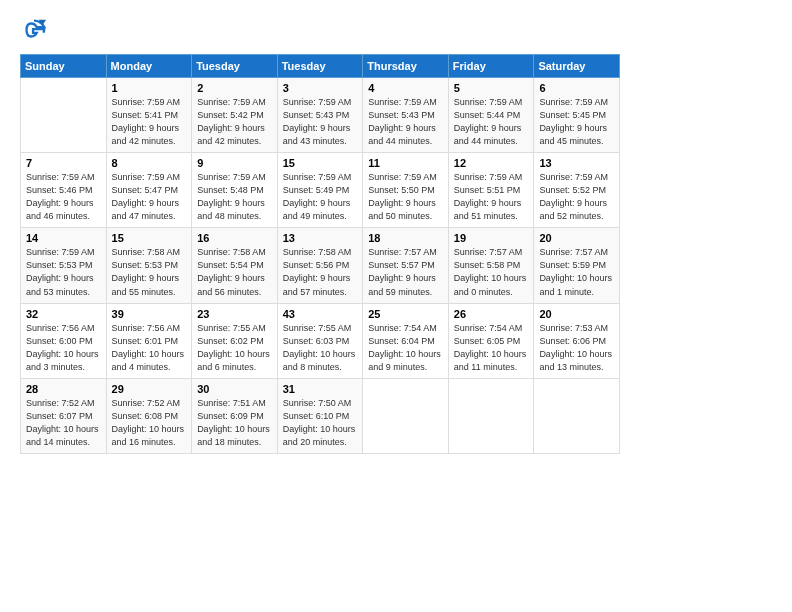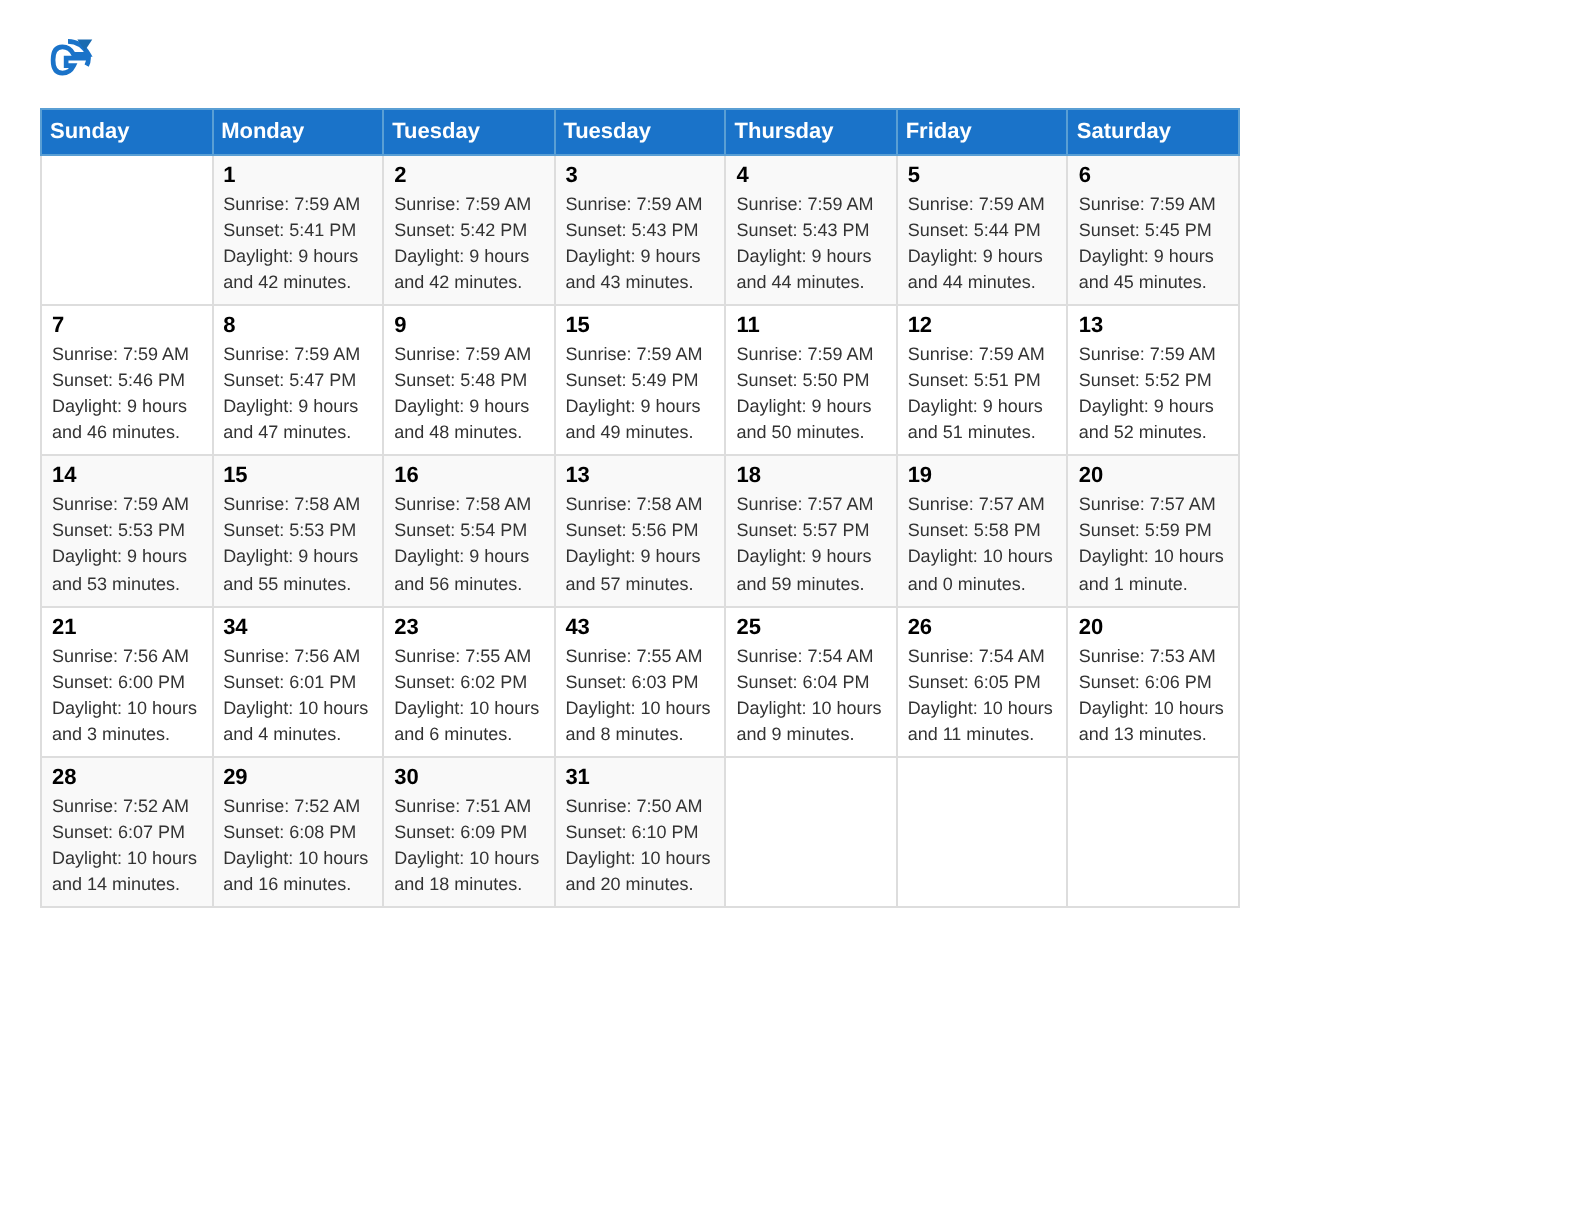--- a/index.html
+++ b/index.html
@@ -215,25 +215,25 @@
             <span class="day-number">19</span>
             <div class="day-info">Sunrise: 7:57 AM<br>Sunset: 5:58 PM<br>Daylight: 10 hours<br>and 0 minutes.</div>
           </td>
           <td>
             <span class="day-number">20</span>
             <div class="day-info">Sunrise: 7:57 AM<br>Sunset: 5:59 PM<br>Daylight: 10 hours<br>and 1 minute.</div>
           </td>
         </tr>
         <tr>
           <td>
-            <span class="day-number">21</span>
+            <span class="day-number">32</span>
             <div class="day-info">Sunrise: 7:56 AM<br>Sunset: 6:00 PM<br>Daylight: 10 hours<br>and 3 minutes.</div>
           </td>
           <td>
-            <span class="day-number">34</span>
+            <span class="day-number">39</span>
             <div class="day-info">Sunrise: 7:56 AM<br>Sunset: 6:01 PM<br>Daylight: 10 hours<br>and 4 minutes.</div>
           </td>
           <td>
             <span class="day-number">23</span>
             <div class="day-info">Sunrise: 7:55 AM<br>Sunset: 6:02 PM<br>Daylight: 10 hours<br>and 6 minutes.</div>
           </td>
           <td>
             <span class="day-number">43</span>
             <div class="day-info">Sunrise: 7:55 AM<br>Sunset: 6:03 PM<br>Daylight: 10 hours<br>and 8 minutes.</div>
           </td>

